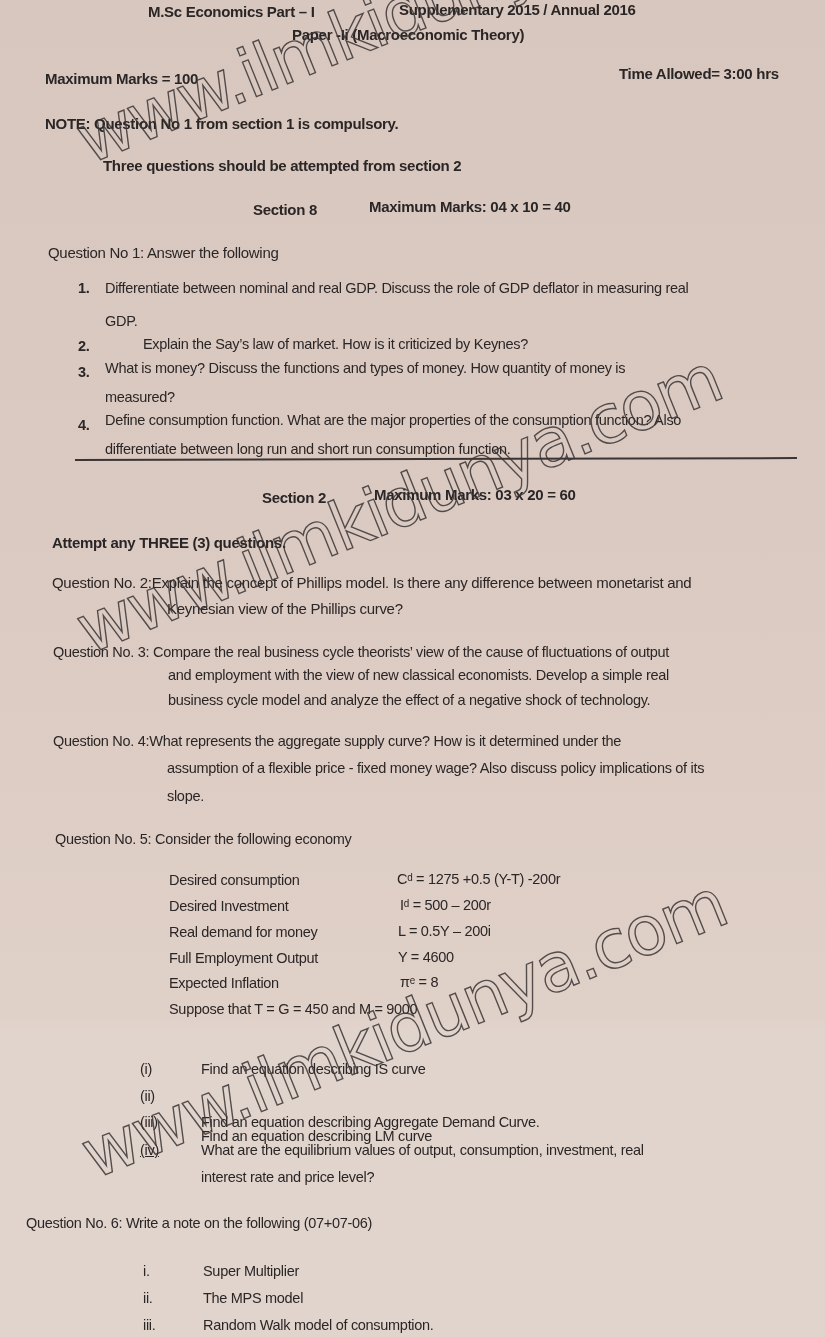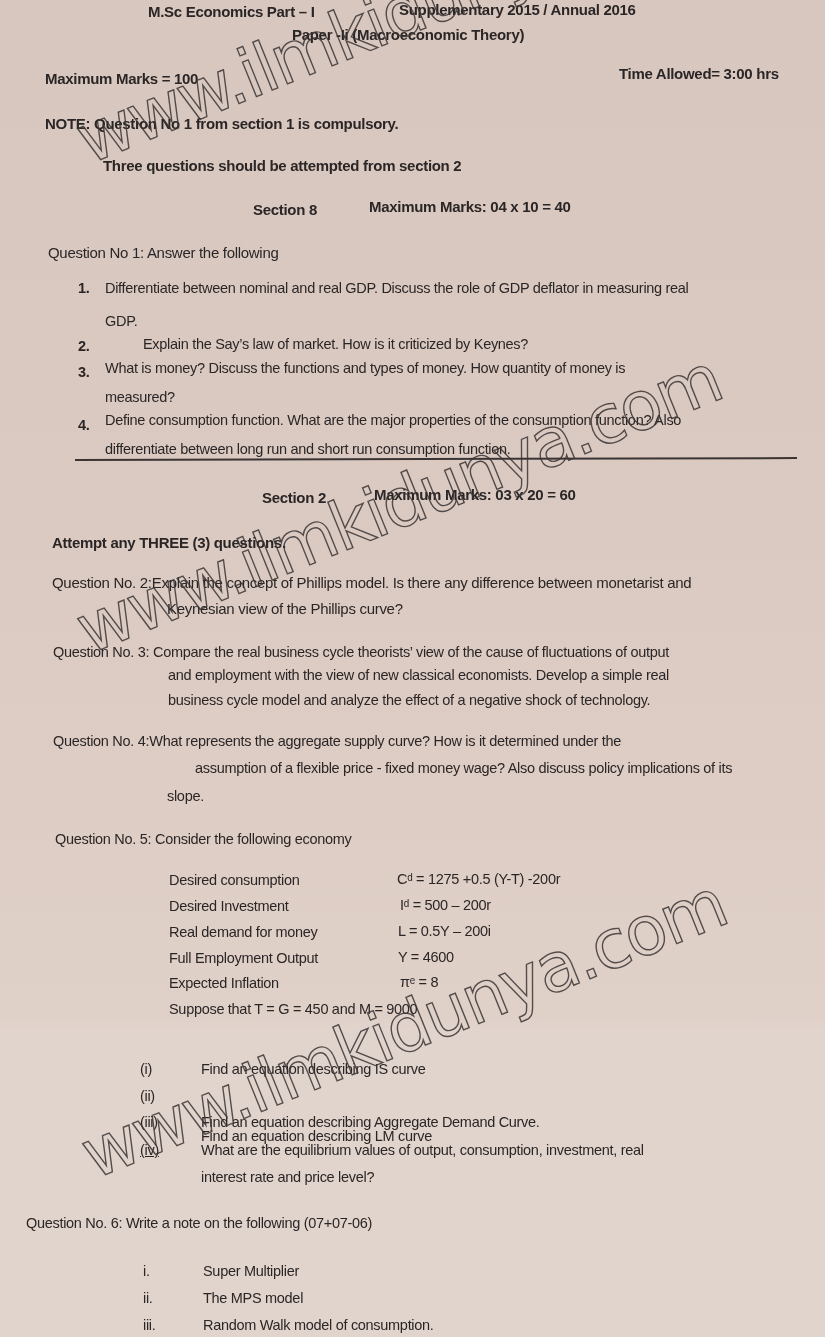--- a/index.html
+++ b/index.html
@@ -88,21 +88,21 @@
 
 <div class="abs t14 cond" style="left:53px; top:644px;">
   <span class="q-label">Question No. 3:</span><span> Compare the real business cycle theorists’ view of the cause of fluctuations of output</span>
 </div>
 <div class="abs t14 cond" style="left:168px; top:667px;">and employment with the view of new classical economists. Develop a simple real</div>
 <div class="abs t14 cond" style="left:168px; top:692px;">business cycle model and analyze the effect of a negative shock of technology.</div>
 
 <div class="abs t14 cond" style="left:53px; top:733px;">
   <span class="q-label">Question No. 4:</span><span>What represents the aggregate supply curve? How is it determined under the</span>
 </div>
-<div class="abs t14 cond" style="left:167px; top:760px;margin-left:28px;">assumption of a flexible price - fixed money wage? Also discuss policy implications of its</div>
+<div class="abs t14 cond" style="left:167px; top:760px;">assumption of a flexible price - fixed money wage? Also discuss policy implications of its</div>
 <div class="abs t14 cond" style="left:167px; top:788px;">slope.</div>
 
 <div class="abs t14 cond" style="left:55px; top:831px;">
   <span class="q-label">Question No. 5:</span><span> Consider the following economy</span>
 </div>
 
 <div class="abs t14 cond" style="left:169px; top:872px;">Desired consumption</div>
 <div class="abs t14 cond" style="left:397px; top:871px;">Cᵈ = 1275 +0.5 (Y-T) -200r</div>
 <div class="abs t14 cond" style="left:169px; top:898px;">Desired Investment</div>
 <div class="abs t14 cond" style="left:400px; top:897px;">Iᵈ = 500 – 200r</div>

